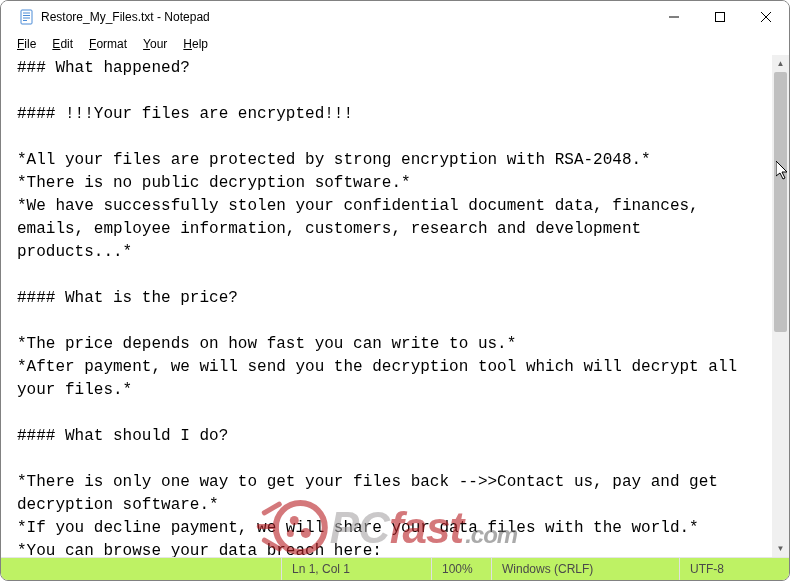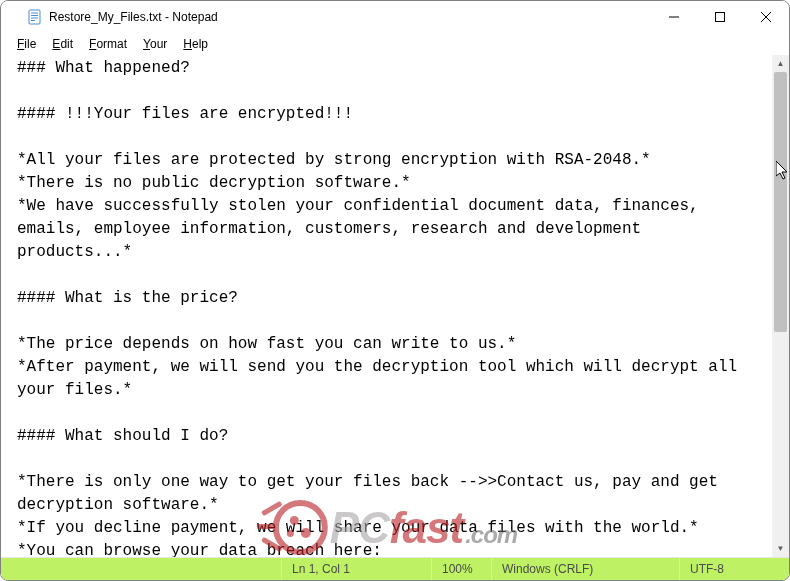--- a/index.html
+++ b/index.html
@@ -21,21 +21,21 @@
     display: flex;
     flex-direction: column;
     background: #ffffff;
     overflow: hidden;
     position: relative;
   }
   .titlebar {
     height: 32px;
     display: flex;
     align-items: center;
-    padding-left: 26px;
+    padding-left: 18px;
     background: #ffffff;
     flex-shrink: 0;
   }
   .title-icon {
     width: 16px; height: 16px;
     margin-right: 6px;
   }
   .title-text {
     font-size: 12px;
     color: #000;

